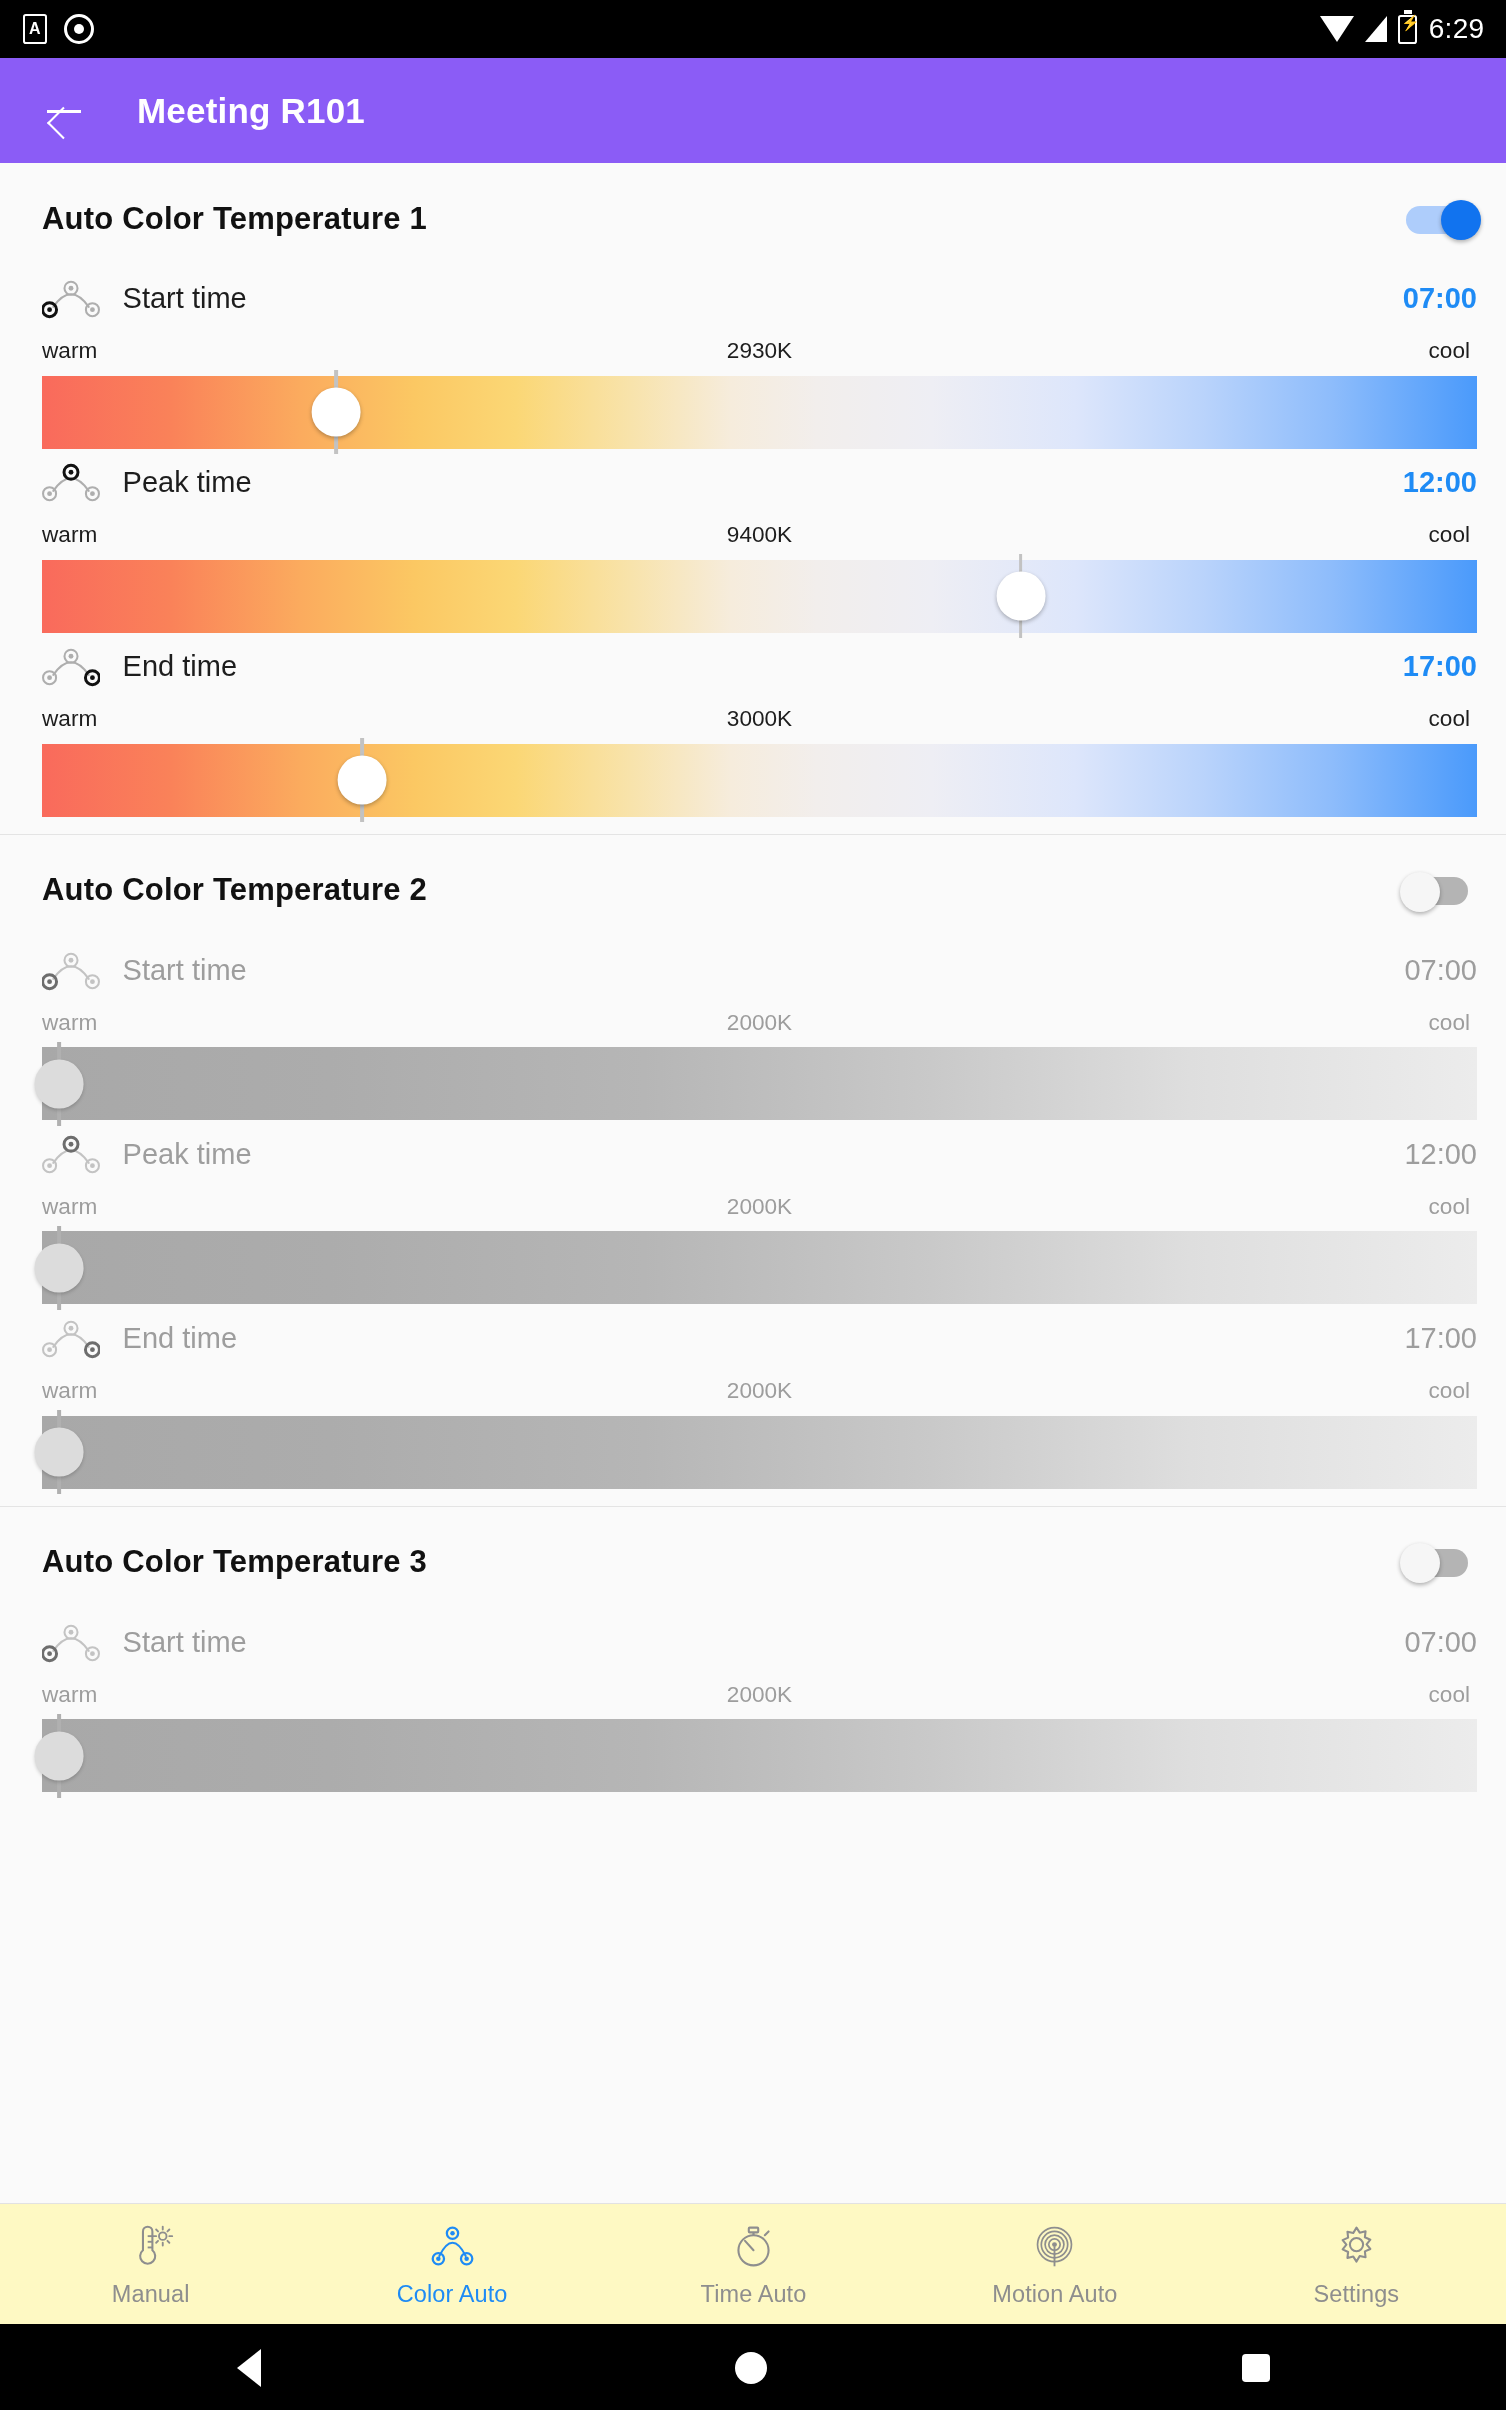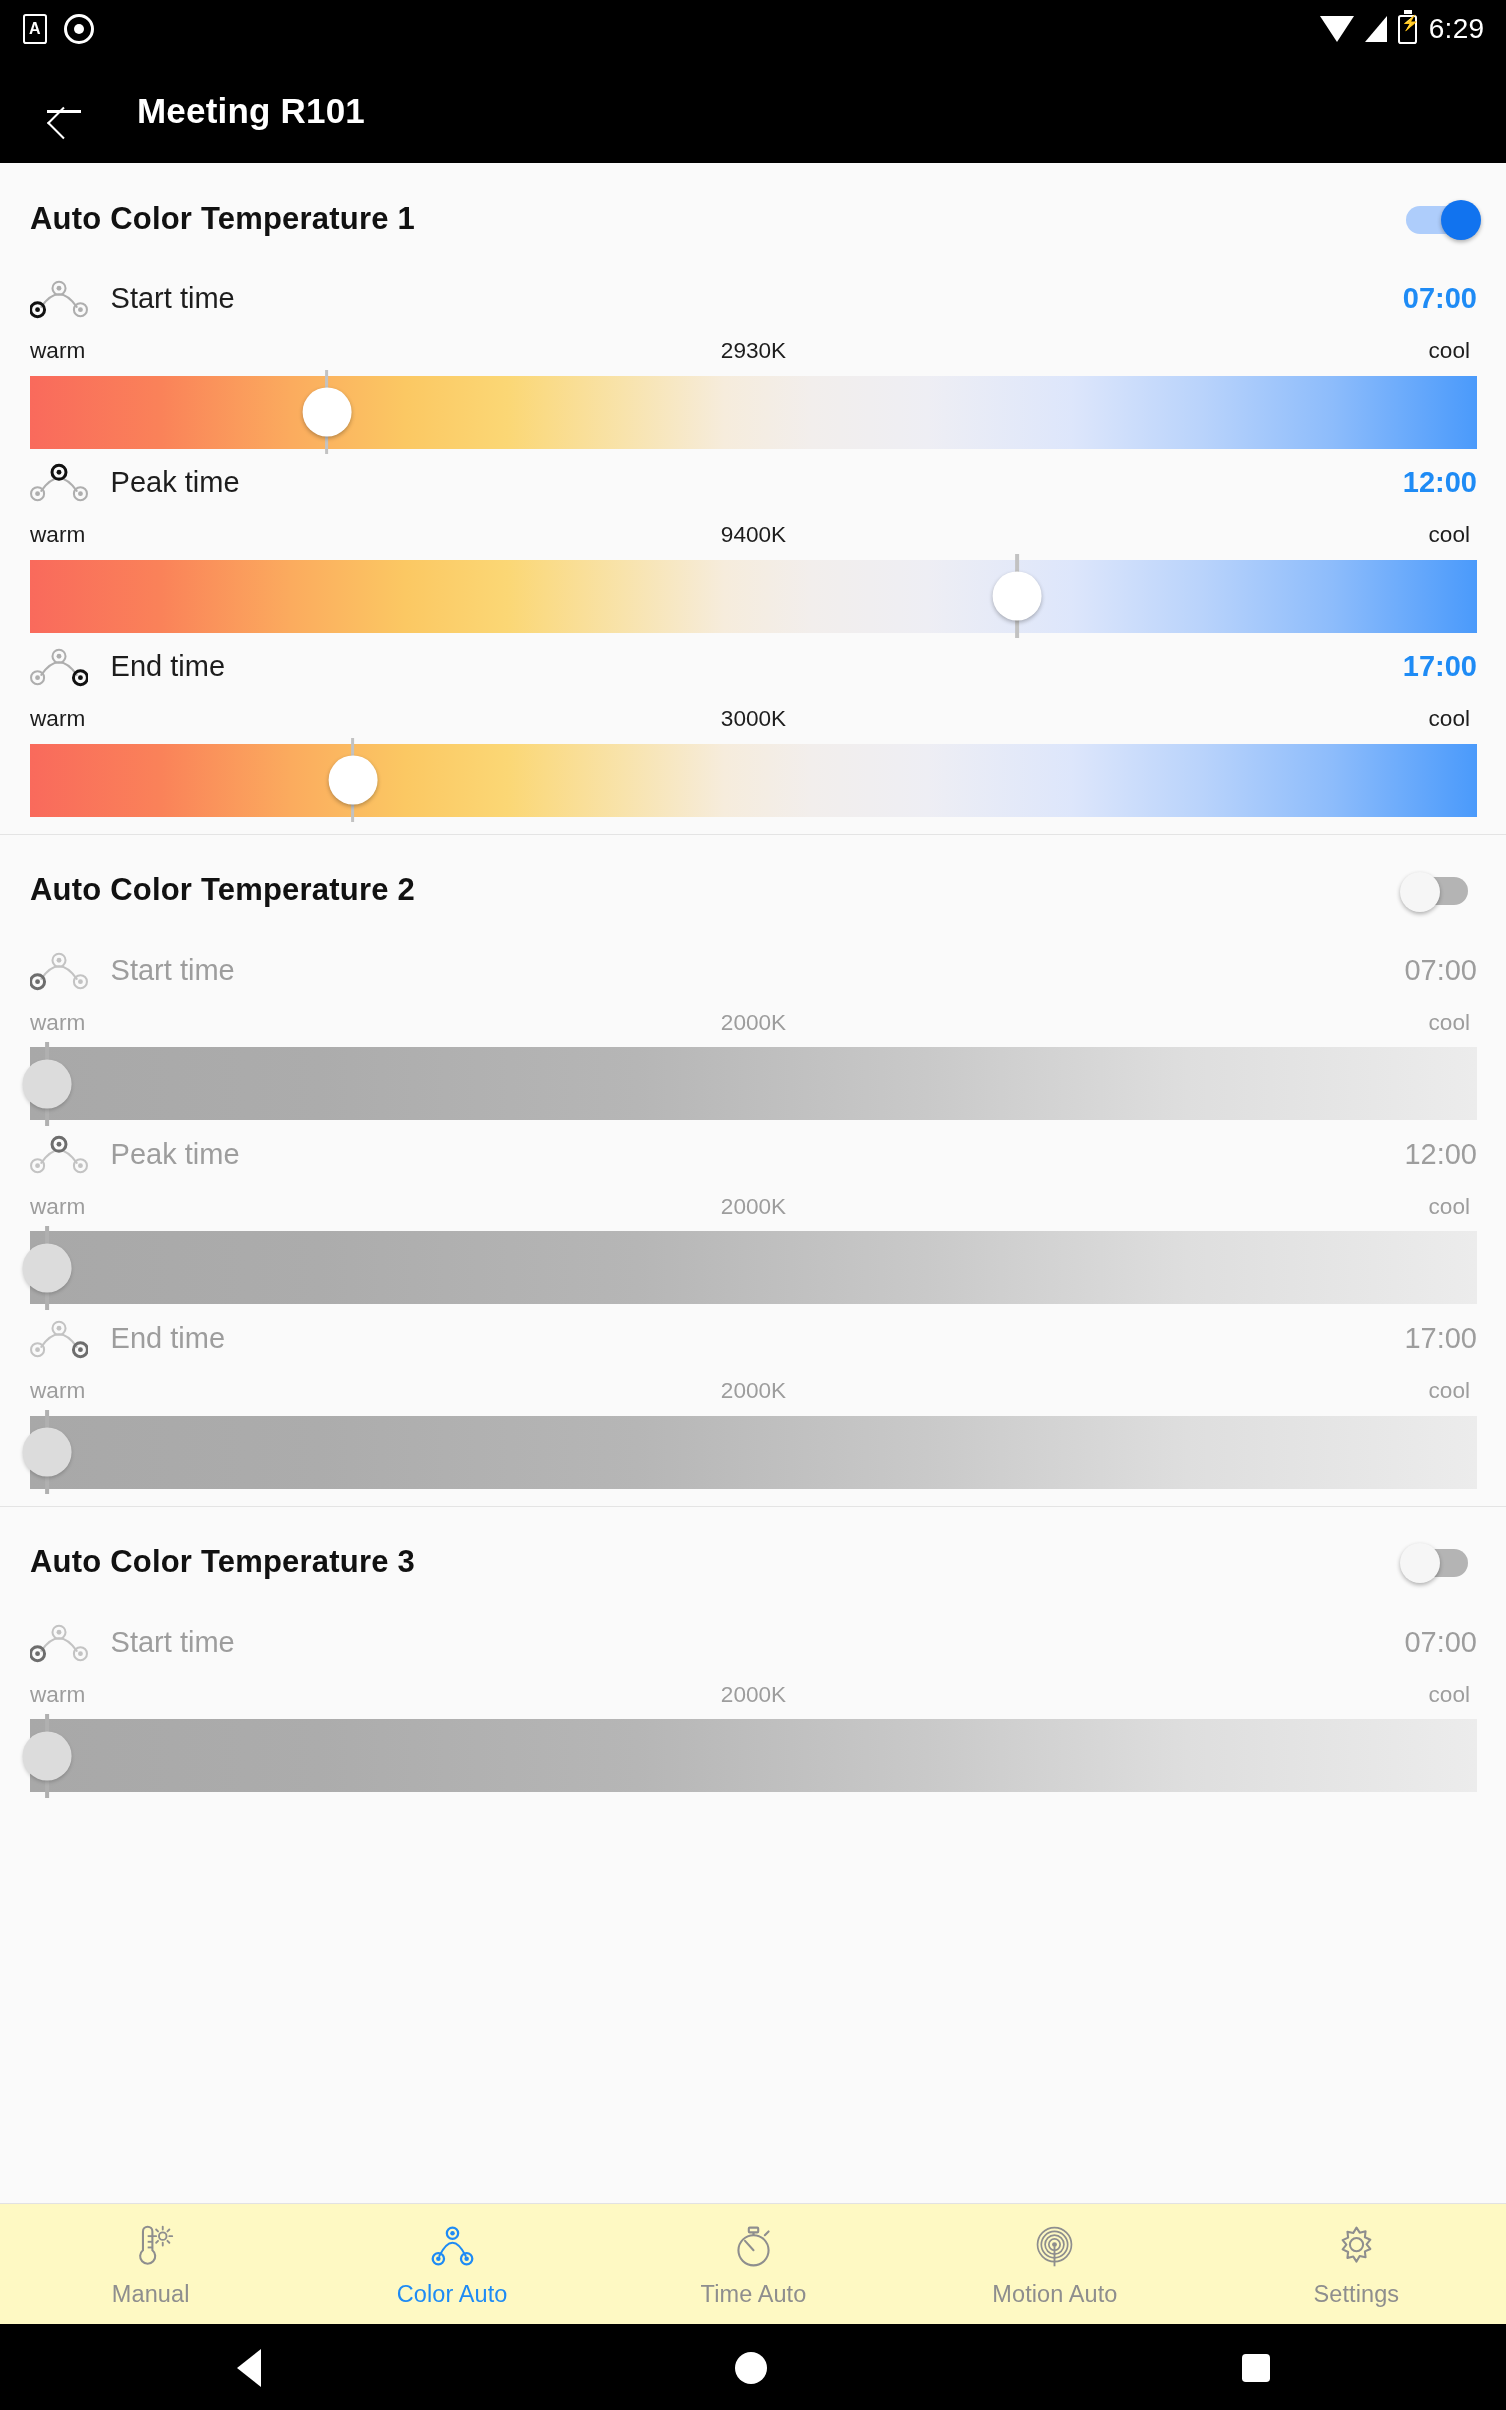--- a/index.html
+++ b/index.html
@@ -30,30 +30,30 @@
   }
   .ico-ring i { width:10.4px; height:10.4px; border-radius:50%; background:#fff; display:block; }
   .ico-wifi { width:0; height:0; border-left:17px solid transparent; border-right:17px solid transparent; border-top:26px solid #fff; }
   .ico-sig { width:0; height:0; border-left:22.6px solid transparent; border-bottom:26px solid #fff; }
   .ico-bat { width:19px; height:29px; border:2.8px solid #fff; border-radius:2.8px; position:relative; }
   .ico-bat::before { content:""; position:absolute; top:-6.6px; left:3.8px; width:7.5px; height:3.8px; background:#fff; }
   .ico-bat::after { content:"\26A1"; position:absolute; top:-1.9px; left:0.9px; font-size:15px; color:#fff; line-height:1; }
   .sb-time { font-size:28px; letter-spacing:0.3px; }
 
   
-  .appbar { height:105px; background:#000000; color:#fff; display:flex; align-items:center; padding-left:43px; flex:0 0 auto; }
+  .appbar { height:105px; background:#8b5cf6; color:#fff; display:flex; align-items:center; padding-left:43px; flex:0 0 auto; }
   .back-arrow { width:41px; height:41px; position:relative; cursor:pointer; flex:0 0 auto; }
   .back-arrow::before { content:""; position:absolute; left:3.8px; top:20px; width:34px; height:2.8px; background:#fff; }
   .back-arrow::after { content:""; position:absolute; left:3.8px; top:10.4px; width:21px; height:21px; border-left:2.8px solid #fff; border-bottom:2.8px solid #fff; transform:rotate(45deg); transform-origin:left bottom; }
   .appbar-title { font-size:35px; font-weight:bold; margin-left:53px; letter-spacing:0.2px; }
 
   
   .content { flex:1 1 auto; overflow:hidden; background:#fafafa; position:relative; }
 
-  .section { background:#fafafa; padding-bottom:17px; }
+  .section { background:#fafafa; padding-bottom:17px;padding-left:12px; }
   .section + .section { border-top:1.9px solid #e4e4e4; }
 
   .sec-head { display:flex; align-items:center; justify-content:space-between; padding:34px 30px 24.5px 30px; }
   .sec-title { font-size:31px; font-weight:bold; color:#111; letter-spacing:0.2px; }
 
   
   .toggle { width:73px; height:43px; position:relative; cursor:pointer; flex:0 0 auto; }
   .toggle .track { position:absolute; top:8.5px; left:1.9px; width:62px; height:28px; border-radius:14px; }
   .toggle .knob { position:absolute; top:2.8px; width:40px; height:40px; border-radius:50%; box-shadow:0 1.9px 4.7px rgba(0,0,0,.30); }
   .toggle.on  .track { background:#aecdfb; }

